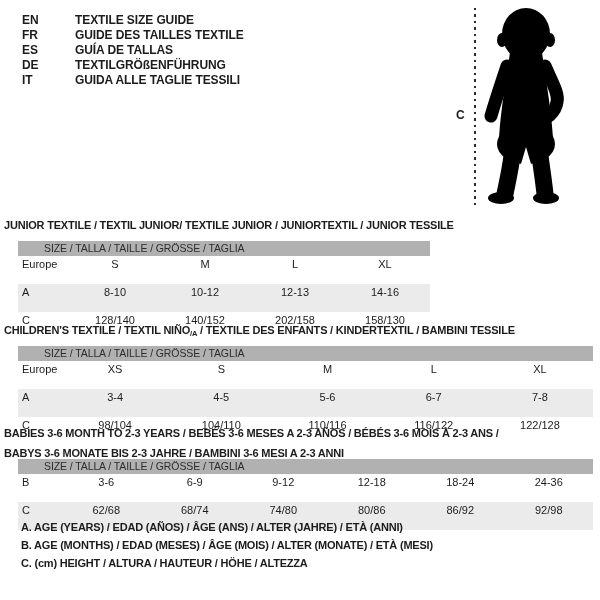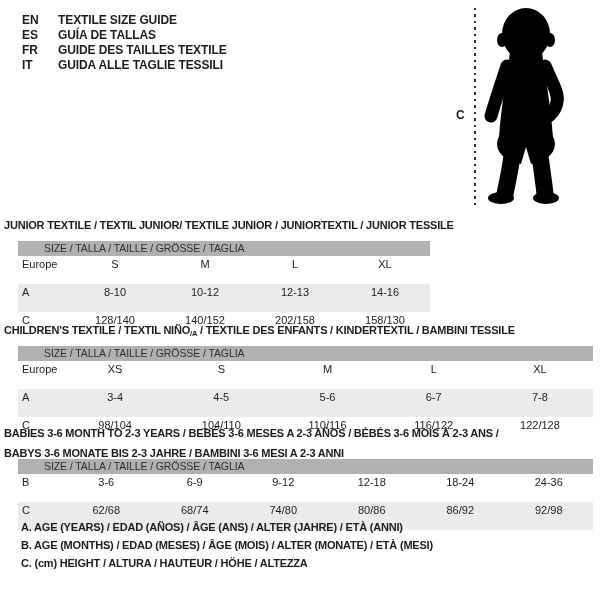--- a/index.html
+++ b/index.html
@@ -3,21 +3,21 @@
 <meta charset="utf-8">
 <style>
   html,body { margin:0; padding:0; background:#fff; }
   .page {
     position:relative; width:600px; height:600px; background:#ffffff;
     font-family:"Liberation Sans", sans-serif; color:#1c1c1c; overflow:hidden;
   }
 
   
   .lang-block { position:absolute; left:22px; top:13px; }
-  .lang-row { display:flex; line-height:15px; font-size:12px; font-weight:700; letter-spacing:-0.1px; }
+  .lang-row { display:flex; line-height:15px; font-size:12px; font-weight:700; letter-spacing:-0.1px;gap:17px; }
   .lang-code { width:36px; }
 
   
   .dotted-line {
     position:absolute; left:474px; top:8px; width:2px; height:199px;
     background:repeating-linear-gradient(to bottom, #2c2c2c 0 2.5px, transparent 2.5px 6.5px);
   }
   .figure-label { position:absolute; left:456px; top:108px; font-size:12px; font-weight:700; }
   .baby-svg { position:absolute; left:479px; top:6px; }
 
@@ -52,26 +52,30 @@
 <body>
 
 <div class="page">
 
   <div class="lang-block">
     <div class="lang-row">
       <span class="lang-code">EN</span>
       <span class="lang-label">TEXTILE SIZE GUIDE</span>
     </div>
     <div class="lang-row">
+      <span class="lang-code">FR</span>
+      <span class="lang-label">GUIDE DES TAILLES TEXTILE</span>
+    </div>
+    <div class="lang-row">
       <span class="lang-code">ES</span>
       <span class="lang-label">GUÍA DE TALLAS</span>
     </div>
     <div class="lang-row">
-      <span class="lang-code">FR</span>
-      <span class="lang-label">GUIDE DES TAILLES TEXTILE</span>
+      <span class="lang-code">DE</span>
+      <span class="lang-label">TEXTILGRÖßENFÜHRUNG</span>
     </div>
     <div class="lang-row">
       <span class="lang-code">IT</span>
       <span class="lang-label">GUIDA ALLE TAGLIE TESSILI</span>
     </div>
   </div>
 
   <div class="dotted-line"></div>
   <div class="figure-label">C</div>
   <svg class="baby-svg" width="96" height="200" viewBox="0 0 96 200" aria-hidden="true">

